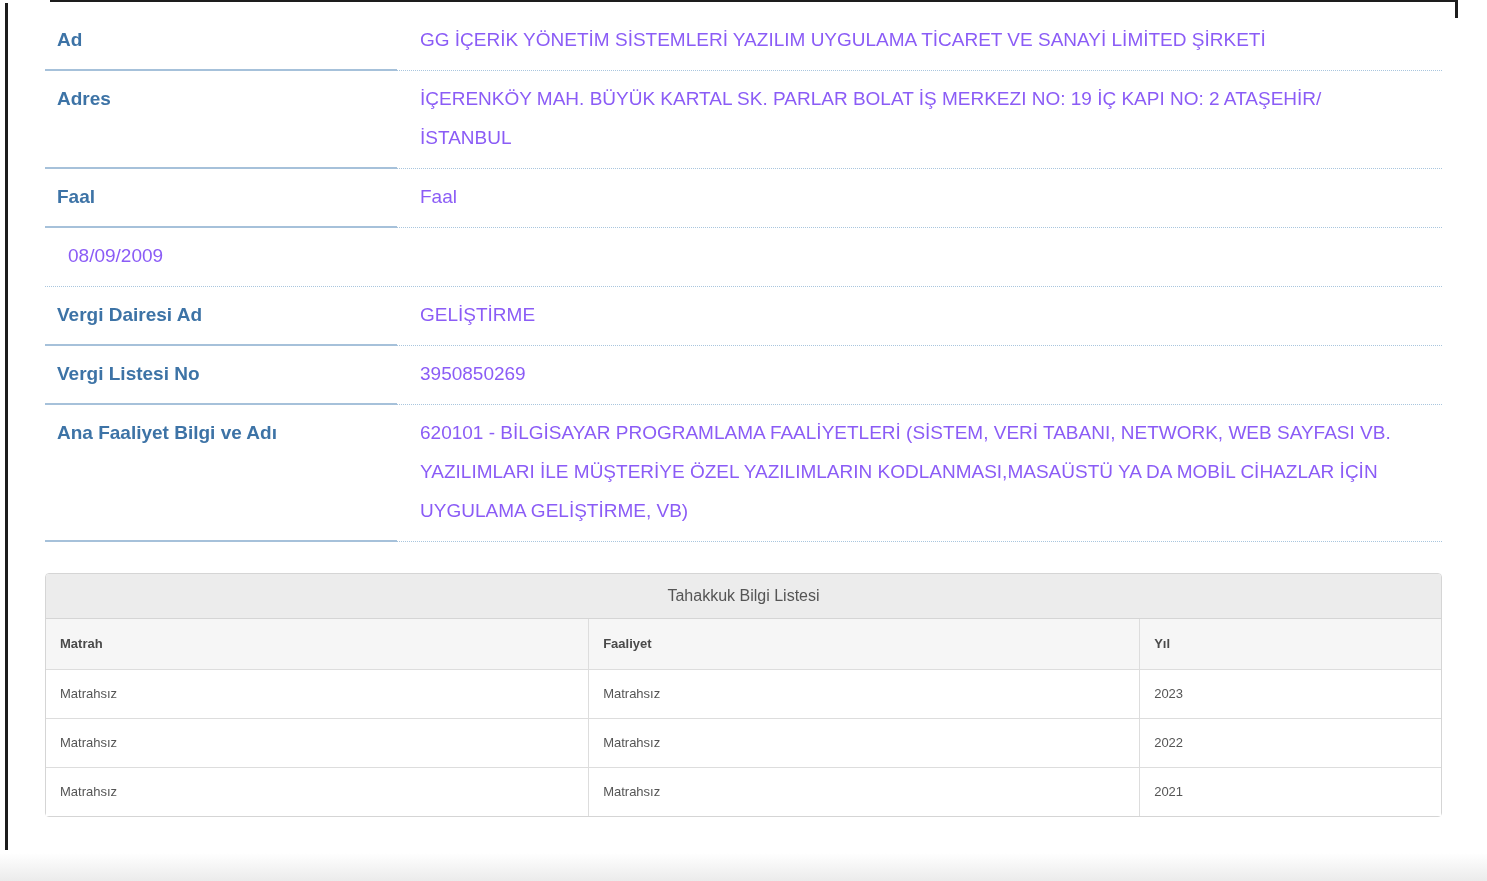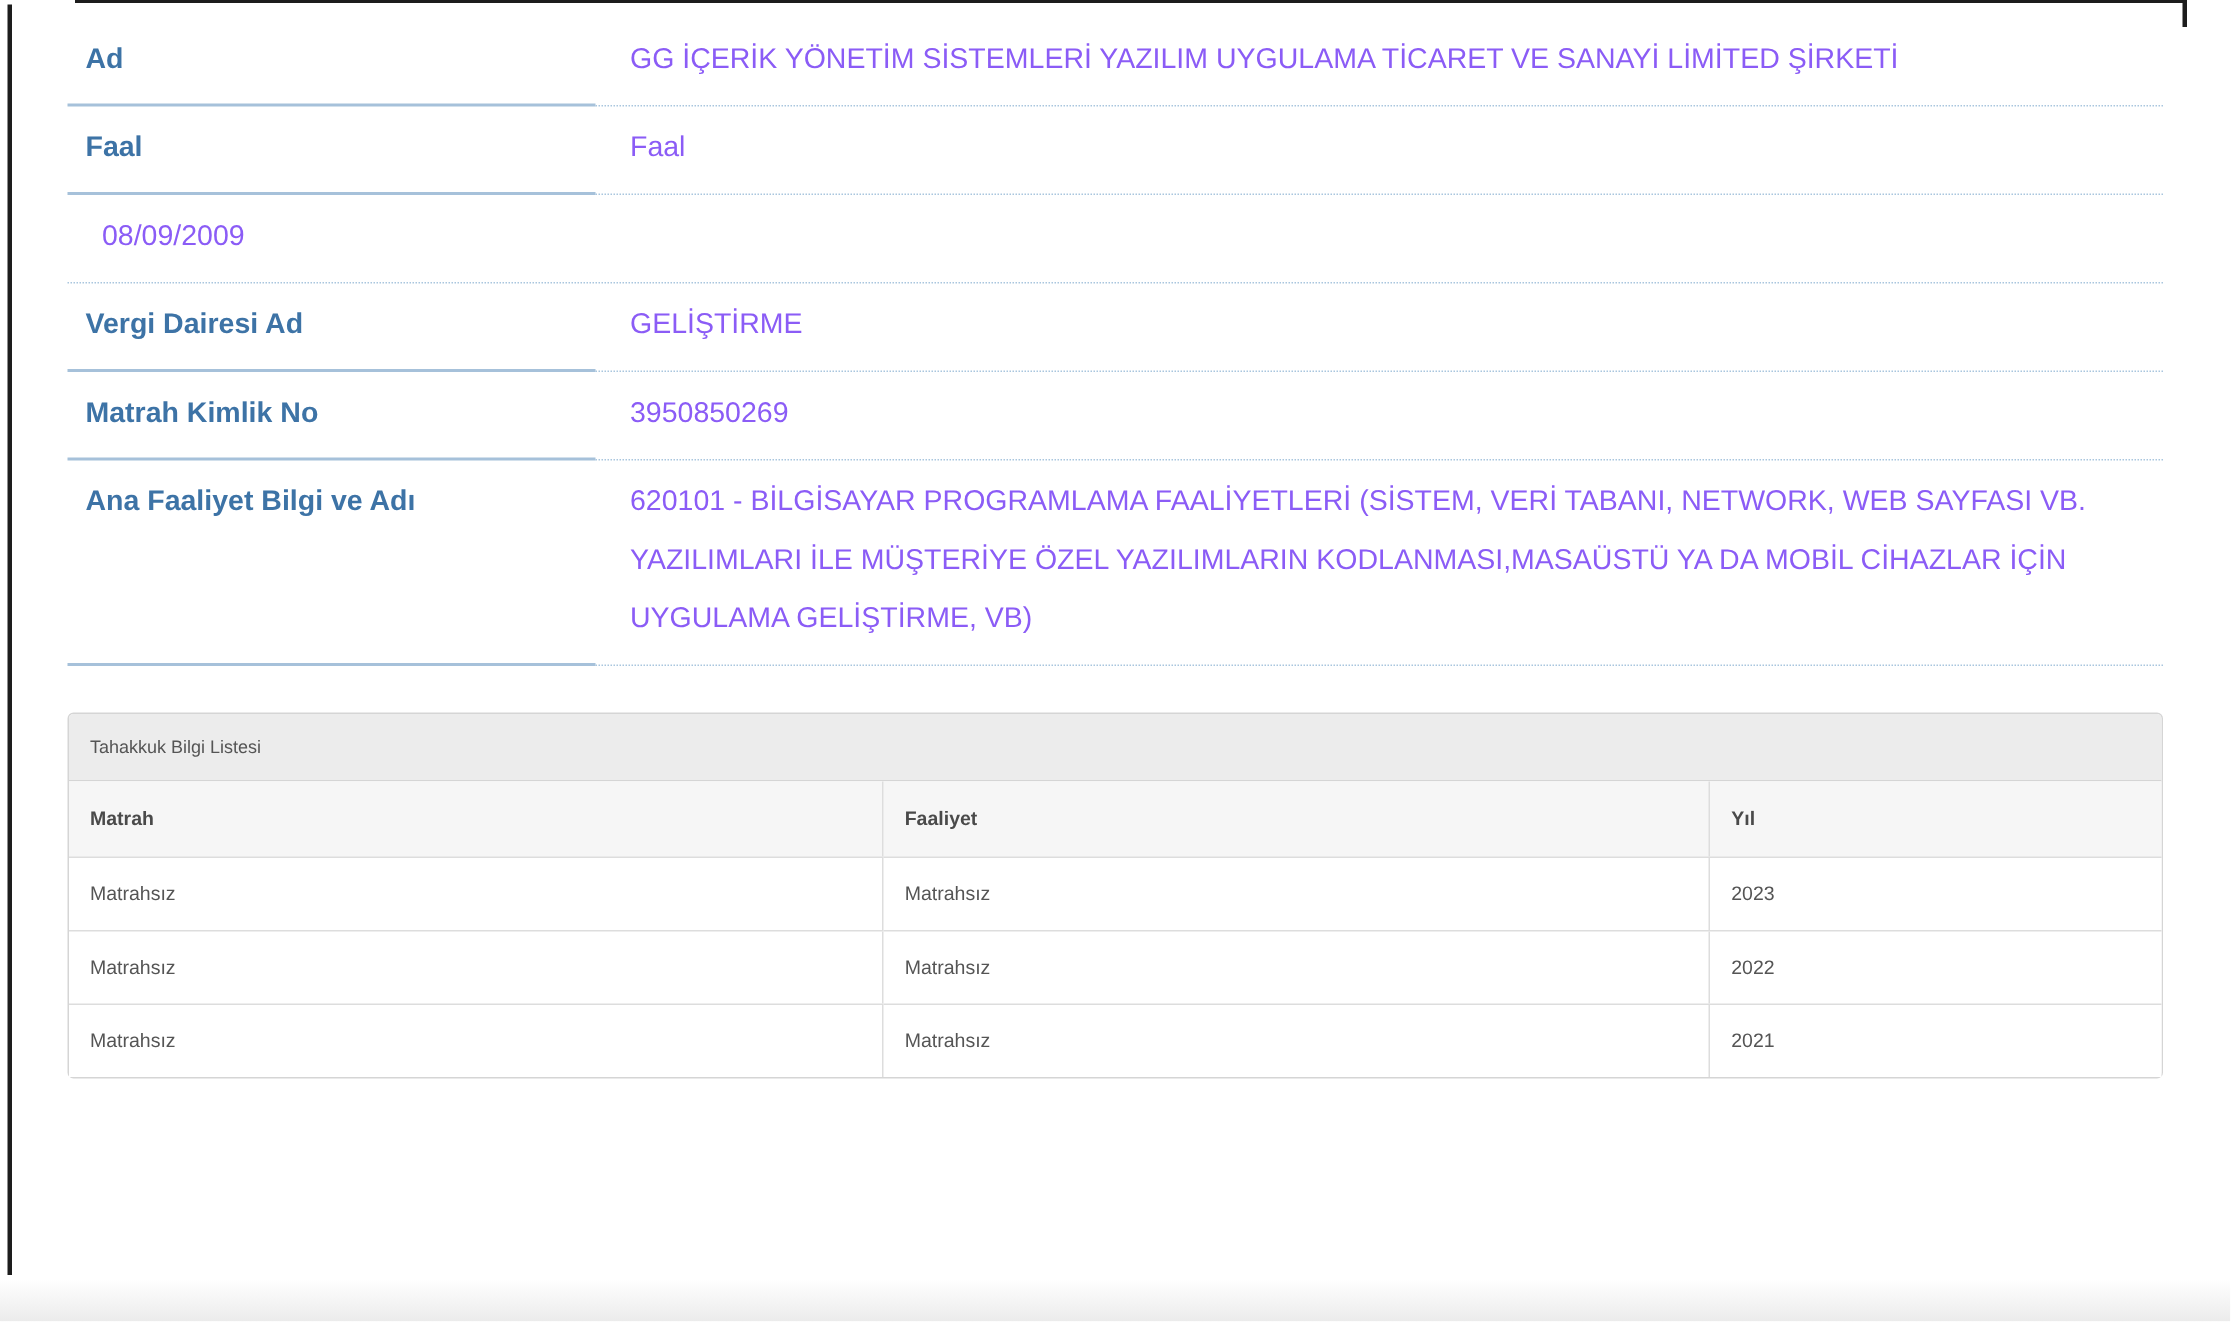--- a/index.html
+++ b/index.html
@@ -58,25 +58,26 @@
   
   .panel {
     margin-top: 31px;
     border: 1px solid #d5d5d5;
     border-radius: 4px;
     background: #ffffff;
   }
   .panel-heading {
     background: #ececec;
     color: #555555;
-    font-size: 12px;
+    font-size: 16px;
     line-height: 26px;
     padding: 9px 14px;
     border-bottom: 1px solid #d5d5d5;
     border-radius: 3px 3px 0 0;
+    text-align: center;
   }
   table.data-table {
     width: 100%;
     border-collapse: collapse;
     font-size: 13px;
     color: #555555;
   }
   table.data-table th {
     background: #f6f6f6;
     color: #4a4a4a;
@@ -108,37 +109,41 @@
   <div class="chrome-left"></div>
   <div class="chrome-tick"></div>
 
   <main class="content">
 
     <div class="field-row">
       <div class="field-label">Ad</div>
       <div class="field-value">GG İÇERİK YÖNETİM SİSTEMLERİ YAZILIM UYGULAMA TİCARET VE SANAYİ LİMİTED ŞİRKETİ</div>
     </div>
 
+    <div class="field-row">
+      <div class="field-label">Adres</div>
+      <div class="field-value">İÇERENKÖY MAH. BÜYÜK KARTAL SK. PARLAR BOLAT İŞ MERKEZI NO: 19 İÇ KAPI NO: 2 ATAŞEHİR/ İSTANBUL</div>
+    </div>
 
     <div class="field-row">
       <div class="field-label">Faal</div>
       <div class="field-value">Faal</div>
     </div>
 
     <div class="field-row">
       <div class="field-value">08/09/2009</div>
     </div>
 
     <div class="field-row">
       <div class="field-label">Vergi Dairesi Ad</div>
       <div class="field-value">GELİŞTİRME</div>
     </div>
 
     <div class="field-row">
-      <div class="field-label">Matrah Kimlik No</div>
+      <div class="field-label">Vergi Listesi No</div>
       <div class="field-value">3950850269</div>
     </div>
 
     <div class="field-row">
       <div class="field-label">Ana Faaliyet Bilgi ve Adı</div>
       <div class="field-value">620101 - BİLGİSAYAR PROGRAMLAMA FAALİYETLERİ (SİSTEM, VERİ TABANI, NETWORK, WEB SAYFASI VB. YAZILIMLARI İLE MÜŞTERİYE ÖZEL YAZILIMLARIN KODLANMASI,MASAÜSTÜ YA DA MOBİL CİHAZLAR İÇİN UYGULAMA GELİŞTİRME, VB)</div>
     </div>
 
     <section class="panel">
       <div class="panel-heading">Tahakkuk Bilgi Listesi</div>

